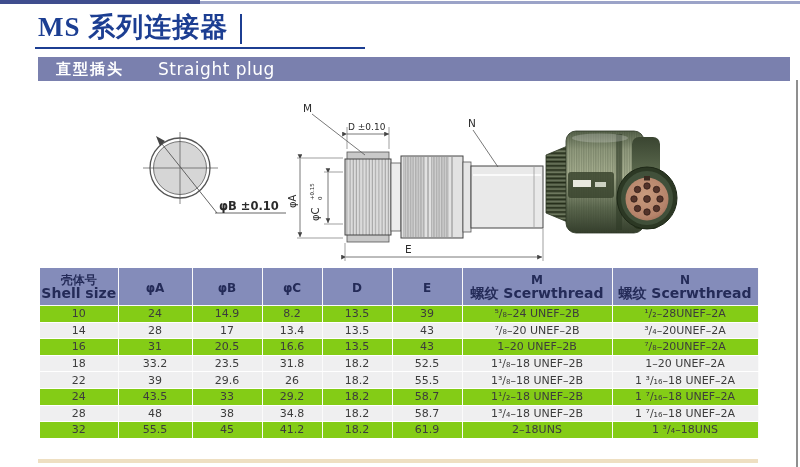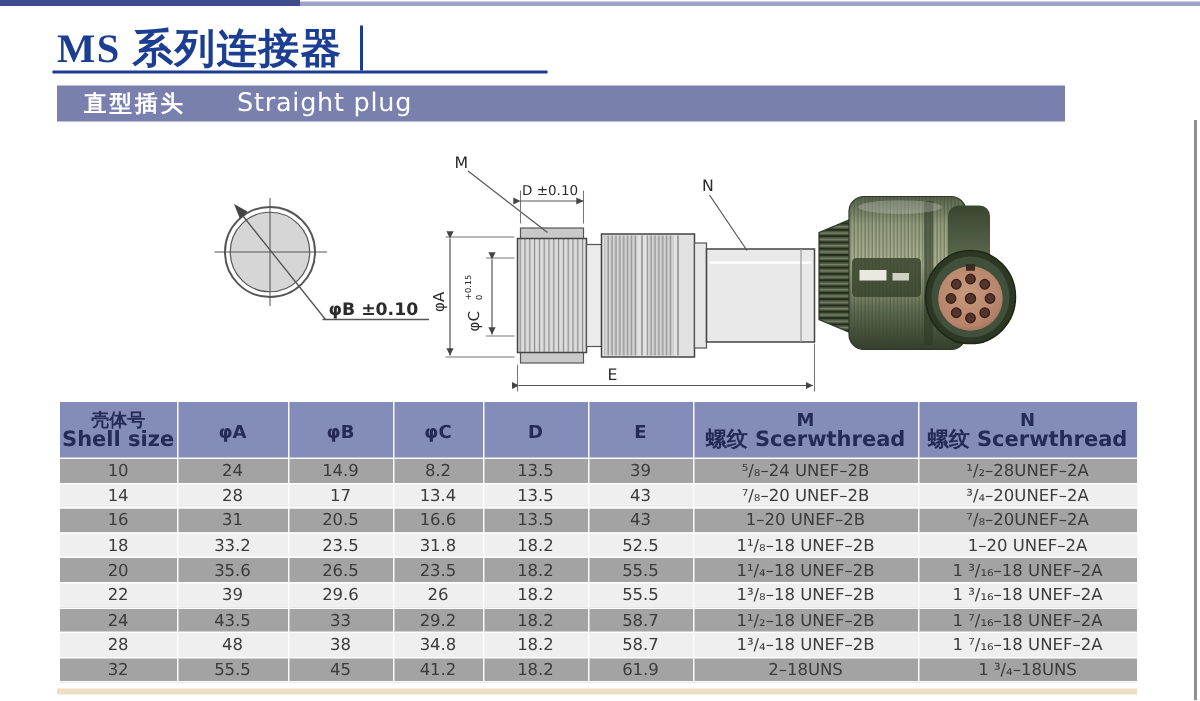--- a/index.html
+++ b/index.html
@@ -5,45 +5,45 @@
   html,body{margin:0;padding:0;background:#ffffff;}
   #page{position:relative;width:800px;height:467px;background:#ffffff;overflow:hidden;
         font-family:"DejaVu Sans","Liberation Sans",sans-serif;}
 
   
   .top-border-left{position:absolute;left:0;top:0;width:200px;height:4px;background:#3f4d8e;}
   .top-border-right{position:absolute;left:200px;top:1px;width:600px;height:3px;background:#9ba3c8;}
   .right-margin-line{position:absolute;left:796px;top:80px;width:2px;height:387px;background:#8f8f8f;}
 
   
-  .title-row{position:absolute;left:38px;top:14px;height:36px;display:flex;align-items:center;}
+  .title-row{position:absolute;left:38px;top:14px;height:36px;display:flex;align-items:flex-start;}
   .title-zh{font-family:"Liberation Serif","DejaVu Serif",serif;font-weight:bold;
             font-size:27px;color:#1c3e92;letter-spacing:1px;line-height:1;}
   .title-divider{width:2px;height:30px;background:#1c3e92;margin:0 10px 0 12px;}
   .title-en{font-family:"Liberation Serif","DejaVu Serif",serif;font-weight:bold;
             font-size:21px;color:#1c3e92;line-height:1.1;}
   .title-underline{position:absolute;left:35px;top:47px;width:330px;height:2px;background:#1c3e92;}
 
   
-  .section-band{position:absolute;left:38px;top:57px;width:672px;height:24px;background:#7a80ae;
+  .section-band{position:absolute;left:38px;top:57px;width:752px;height:24px;background:#7a80ae;
                 display:flex;align-items:center;color:#ffffff;}
   .section-zh{font-size:15px;font-weight:bold;margin-left:18px;letter-spacing:2px;}
   .section-en{font-size:17px;margin-left:34px;letter-spacing:0.5px;}
 
   
   .drawing{position:absolute;}
   svg text{font-family:"DejaVu Sans","Liberation Sans",sans-serif;fill:#2b2b2b;}
 
   
   .spec-table{position:absolute;left:40px;top:268px;width:718px;border-collapse:collapse;table-layout:fixed;}
   .spec-table th{background:#848cba;color:#242b58;font-weight:bold;vertical-align:middle;
                  border-right:1px solid #fafafa;border-bottom:1px solid #fafafa;padding:0;height:37px;}
   .spec-table td{text-align:center;color:#3c3c3c;font-size:11px;height:15.6px;padding:0;
                  border-right:1px solid #fbfbfb;border-bottom:1px solid #ffffff;}
-  .spec-table tr.row-odd td{background:#a3a3a3;}
+  .spec-table tr.row-odd td{background:#84cc16;}
   .spec-table tr.row-even td{background:#efeff0;}
   .hdr-line1{display:block;font-size:12px;line-height:14px;}
   .hdr-line2{display:block;font-size:14px;line-height:13px;}
   .hdr-single{font-size:12px;}
 
   .bottom-accent{position:absolute;left:38px;top:459px;width:720px;height:4px;background:#eedfc2;}
 </style>
 </head>
 <body>
 
@@ -259,30 +259,20 @@
       <tr class="row-even">
         <td>18</td>
         <td>33.2</td>
         <td>23.5</td>
         <td>31.8</td>
         <td>18.2</td>
         <td>52.5</td>
         <td>1¹/₈–18 UNEF–2B</td>
         <td>1–20 UNEF–2A</td>
       </tr>
-      <tr class="row-odd">
-        <td>20</td>
-        <td>35.6</td>
-        <td>26.5</td>
-        <td>23.5</td>
-        <td>18.2</td>
-        <td>55.5</td>
-        <td>1¹/₄–18 UNEF–2B</td>
-        <td>1 ³/₁₆–18 UNEF–2A</td>
-      </tr>
       <tr class="row-even">
         <td>22</td>
         <td>39</td>
         <td>29.6</td>
         <td>26</td>
         <td>18.2</td>
         <td>55.5</td>
         <td>1³/₈–18 UNEF–2B</td>
         <td>1 ³/₁₆–18 UNEF–2A</td>
       </tr>

